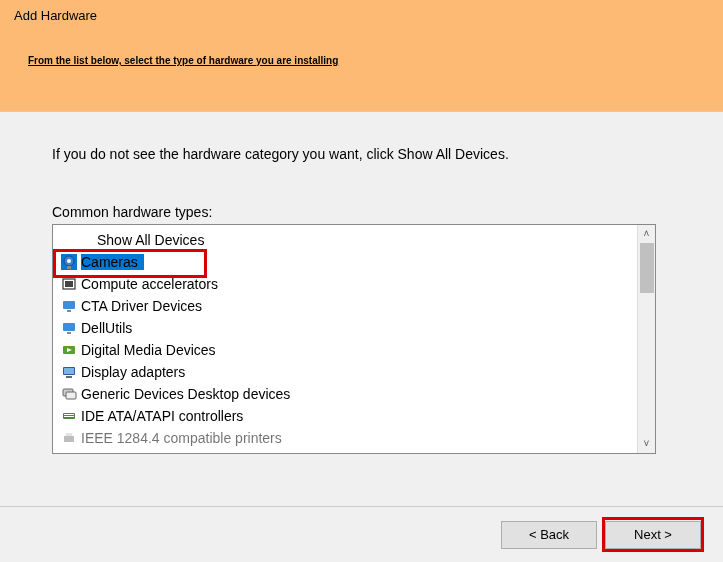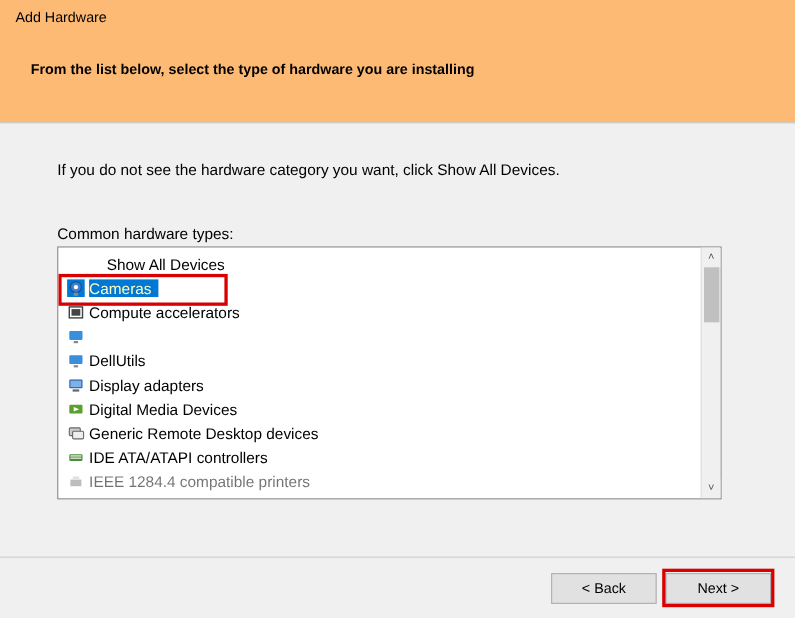--- a/index.html
+++ b/index.html
@@ -17,23 +17,24 @@
       padding: 8px 14px 18px;
       border-bottom: 1px solid #ccc;
       height: 112px;
     }
     .title {
       font-size: 13px;
       font-weight: 400;
       margin-bottom: 32px;
     }
     .subtitle {
-      font-size: 13px;
+      font-size: 10px;
       font-weight: 700;
       margin-left: 14px;
+      text-decoration: underline;
     }
     .content {
       padding: 34px 52px 12px 52px;
     }
     .instruction {
       font-size: 14px;
       margin-bottom: 42px;
     }
     .list-label {
       font-size: 14px;
@@ -61,21 +62,21 @@
     }
     .icon {
       width: 16px;
       height: 16px;
       margin-right: 4px;
       flex-shrink: 0;
       display: inline-block;
     }
     .selected-row .label {
       background: #0078d4;
-      color: #fef9c3;
+      color: #000000;
       padding: 0 6px 0 0;
     }
     .selected-row .icon-wrap {
       background: #0078d4;
     }
     .highlight-box {
       position: absolute;
       border: 3px solid #d80000;
       pointer-events: none;
     }
@@ -182,61 +183,62 @@
         <span class="label">Compute accelerators</span>
       </li>
 
       <li class="list-item">
         <span class="icon">
           <svg class="svg-icon" viewBox="0 0 16 16">
               <rect x="2" y="3" width="12" height="8" rx="1" fill="#3a8edb"></rect>
               <rect x="6" y="12" width="4" height="2" fill="#888"></rect>
             </svg>
         </span>
+        <span class="label">CTA Driver Devices</span>
       </li>
 
       <li class="list-item">
         <span class="icon">
           <svg class="svg-icon" viewBox="0 0 16 16">
               <rect x="2" y="3" width="12" height="8" rx="1" fill="#3a8edb"></rect>
               <rect x="6" y="12" width="4" height="2" fill="#888"></rect>
             </svg>
         </span>
         <span class="label">DellUtils</span>
+      </li>
+
+      <li class="list-item">
+        <span class="icon">
+          <svg class="svg-icon" viewBox="0 0 16 16">
+              <rect x="2" y="4" width="12" height="8" rx="1" fill="#5aa02c"></rect>
+              <polygon points="6,6 11,8 6,10" fill="#fff"></polygon>
+            </svg>
+        </span>
+        <span class="label">Digital Media Devices</span>
       </li>
 
       <li class="list-item">
         <span class="icon">
           <svg class="svg-icon" viewBox="0 0 16 16">
               <rect x="2" y="3" width="12" height="8" rx="1" fill="#2c5aa0"></rect>
               <rect x="3" y="4" width="10" height="6" fill="#7bb3e8"></rect>
               <rect x="5" y="12" width="6" height="2" fill="#666"></rect>
             </svg>
         </span>
         <span class="label">Display adapters</span>
       </li>
 
       <li class="list-item">
         <span class="icon">
           <svg class="svg-icon" viewBox="0 0 16 16">
-              <rect x="2" y="4" width="12" height="8" rx="1" fill="#5aa02c"></rect>
-              <polygon points="6,6 11,8 6,10" fill="#fff"></polygon>
-            </svg>
-        </span>
-        <span class="label">Digital Media Devices</span>
-      </li>
-
-      <li class="list-item">
-        <span class="icon">
-          <svg class="svg-icon" viewBox="0 0 16 16">
               <rect x="2" y="3" width="10" height="7" rx="1" fill="#ccc" stroke="#666"></rect>
               <rect x="5" y="6" width="10" height="7" rx="1" fill="#eee" stroke="#666"></rect>
             </svg>
         </span>
-        <span class="label">Generic Remote Desktop devices</span>
+        <span class="label">Generic Devices Desktop devices</span>
       </li>
 
       <li class="list-item">
         <span class="icon">
           <svg class="svg-icon" viewBox="0 0 16 16">
               <rect x="2" y="5" width="12" height="6" rx="1" fill="#4a8c3a"></rect>
               <rect x="3" y="6" width="10" height="1" fill="#fff"></rect>
               <rect x="3" y="8" width="10" height="1" fill="#fff"></rect>
             </svg>
         </span>

